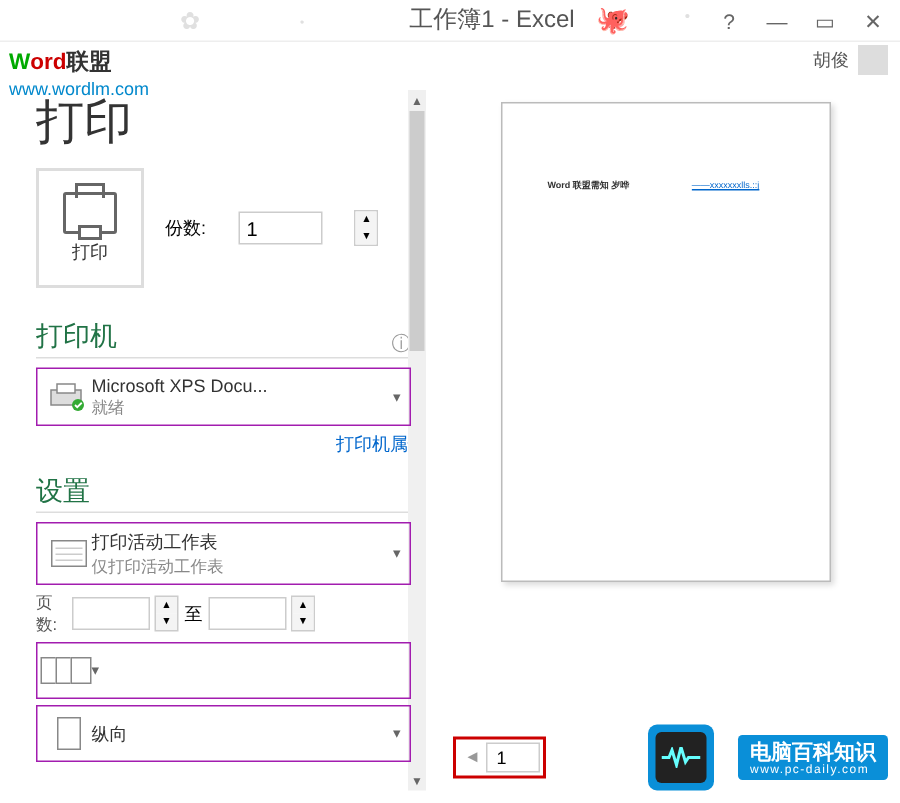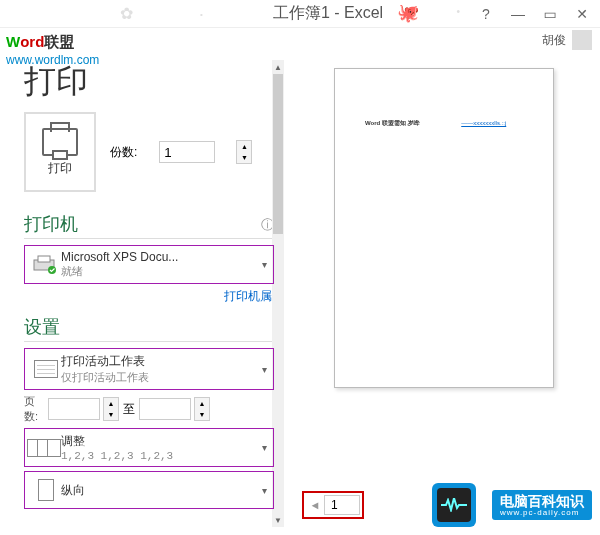--- a/index.html
+++ b/index.html
@@ -27,30 +27,30 @@
     .print-btn { width: 72px; height: 80px; border: 2px solid #ddd; display: flex; flex-direction: column; align-items: center; justify-content: center; gap: 4px; cursor: pointer; }
     .printer-big { width: 36px; height: 28px; border: 2px solid #666; border-radius: 2px; position: relative; }
     .printer-big::before { content: ""; position: absolute; top: -8px; left: 6px; right: 6px; height: 8px; border: 2px solid #666; border-bottom: none; }
     .printer-big::after { content: ""; position: absolute; bottom: -6px; left: 8px; right: 8px; height: 6px; background: #fff; border: 2px solid #666; }
     .print-btn-label { font-size: 12px; color: #333; }
     .copies { display: flex; align-items: center; gap: 22px; }
     .copies input { width: 56px; height: 22px; border: 1px solid #ccc; padding: 0 4px; text-align: left; }
     .spinner { display: flex; flex-direction: column; border: 1px solid #ccc; margin-left: -1px; }
     .spinbtn { width: 14px; height: 11px; font-size: 7px; display: flex; align-items: center; justify-content: center; background: #f4f4f4; cursor: pointer; }
     
-    .section-header { display: flex; align-items: center; }
+    .section-header { display: flex; align-items: flex-end; }
     .h2 { font-size: 18px; color: #217346; font-weight: normal; margin-bottom: 2px; flex: 1; }
     .info-icon { color: #999; font-size: 13px; cursor: pointer; margin-right: 10px; }
     .divider { height: 1px; background: #ddd; margin-bottom: 6px; margin-right: 10px; }
     
     .dropdown { border: 1px solid #a21caf; display: flex; align-items: center; padding: 4px 6px; margin-bottom: 4px; cursor: pointer; position: relative; margin-right: 10px; min-height: 38px; }
     .dropdown .icon { width: 30px; display: flex; align-items: center; justify-content: center; flex-shrink: 0; }
     .dropdown .txt { flex: 1; display: flex; flex-direction: column; overflow: hidden; }
     .dropdown .main-text { font-size: 12px; color: #333; white-space: nowrap; overflow: hidden; text-overflow: ellipsis; }
-    .dropdown .sub-text { font-size: 11px; color: #888; font-family: Liberation Mono, monospace; }
+    .dropdown .sub-text { font-size: 11px; color: #888; }
     .dropdown .caret { color: #666; font-size: 10px; }
     .link-right { text-align: right; color: #0066cc; font-size: 12px; margin-bottom: 10px; cursor: pointer; }
     
     .printer-small { position: relative; }
     .printer-small svg { display: block; }
     
     .pages-row { display: flex; align-items: center; gap: 4px; margin-bottom: 4px; margin-right: 10px; }
     .pages-row label { font-size: 11px; color: #555; width: 20px; }
     .pages-row input { width: 52px; height: 22px; border: 1px solid #ccc; padding: 0 4px; }
     
@@ -189,24 +189,20 @@
     </div>
 
     <div class="dropdown">
       <div class="icon">
           <div class="collate-icon">
             <div></div>
             <div></div>
             <div></div>
           </div>
         </div>
-      <div class="txt">
-        <span class="main-text">调整</span>
-        <span class="sub-text">1,2,3   1,2,3   1,2,3</span>
-      </div>
       <span class="caret">▾</span>
     </div>
 
     <div class="dropdown">
       <div class="icon">
           <div class="orient-icon"></div>
         </div>
       <div class="txt">
         <span class="main-text">纵向</span>
       </div>

